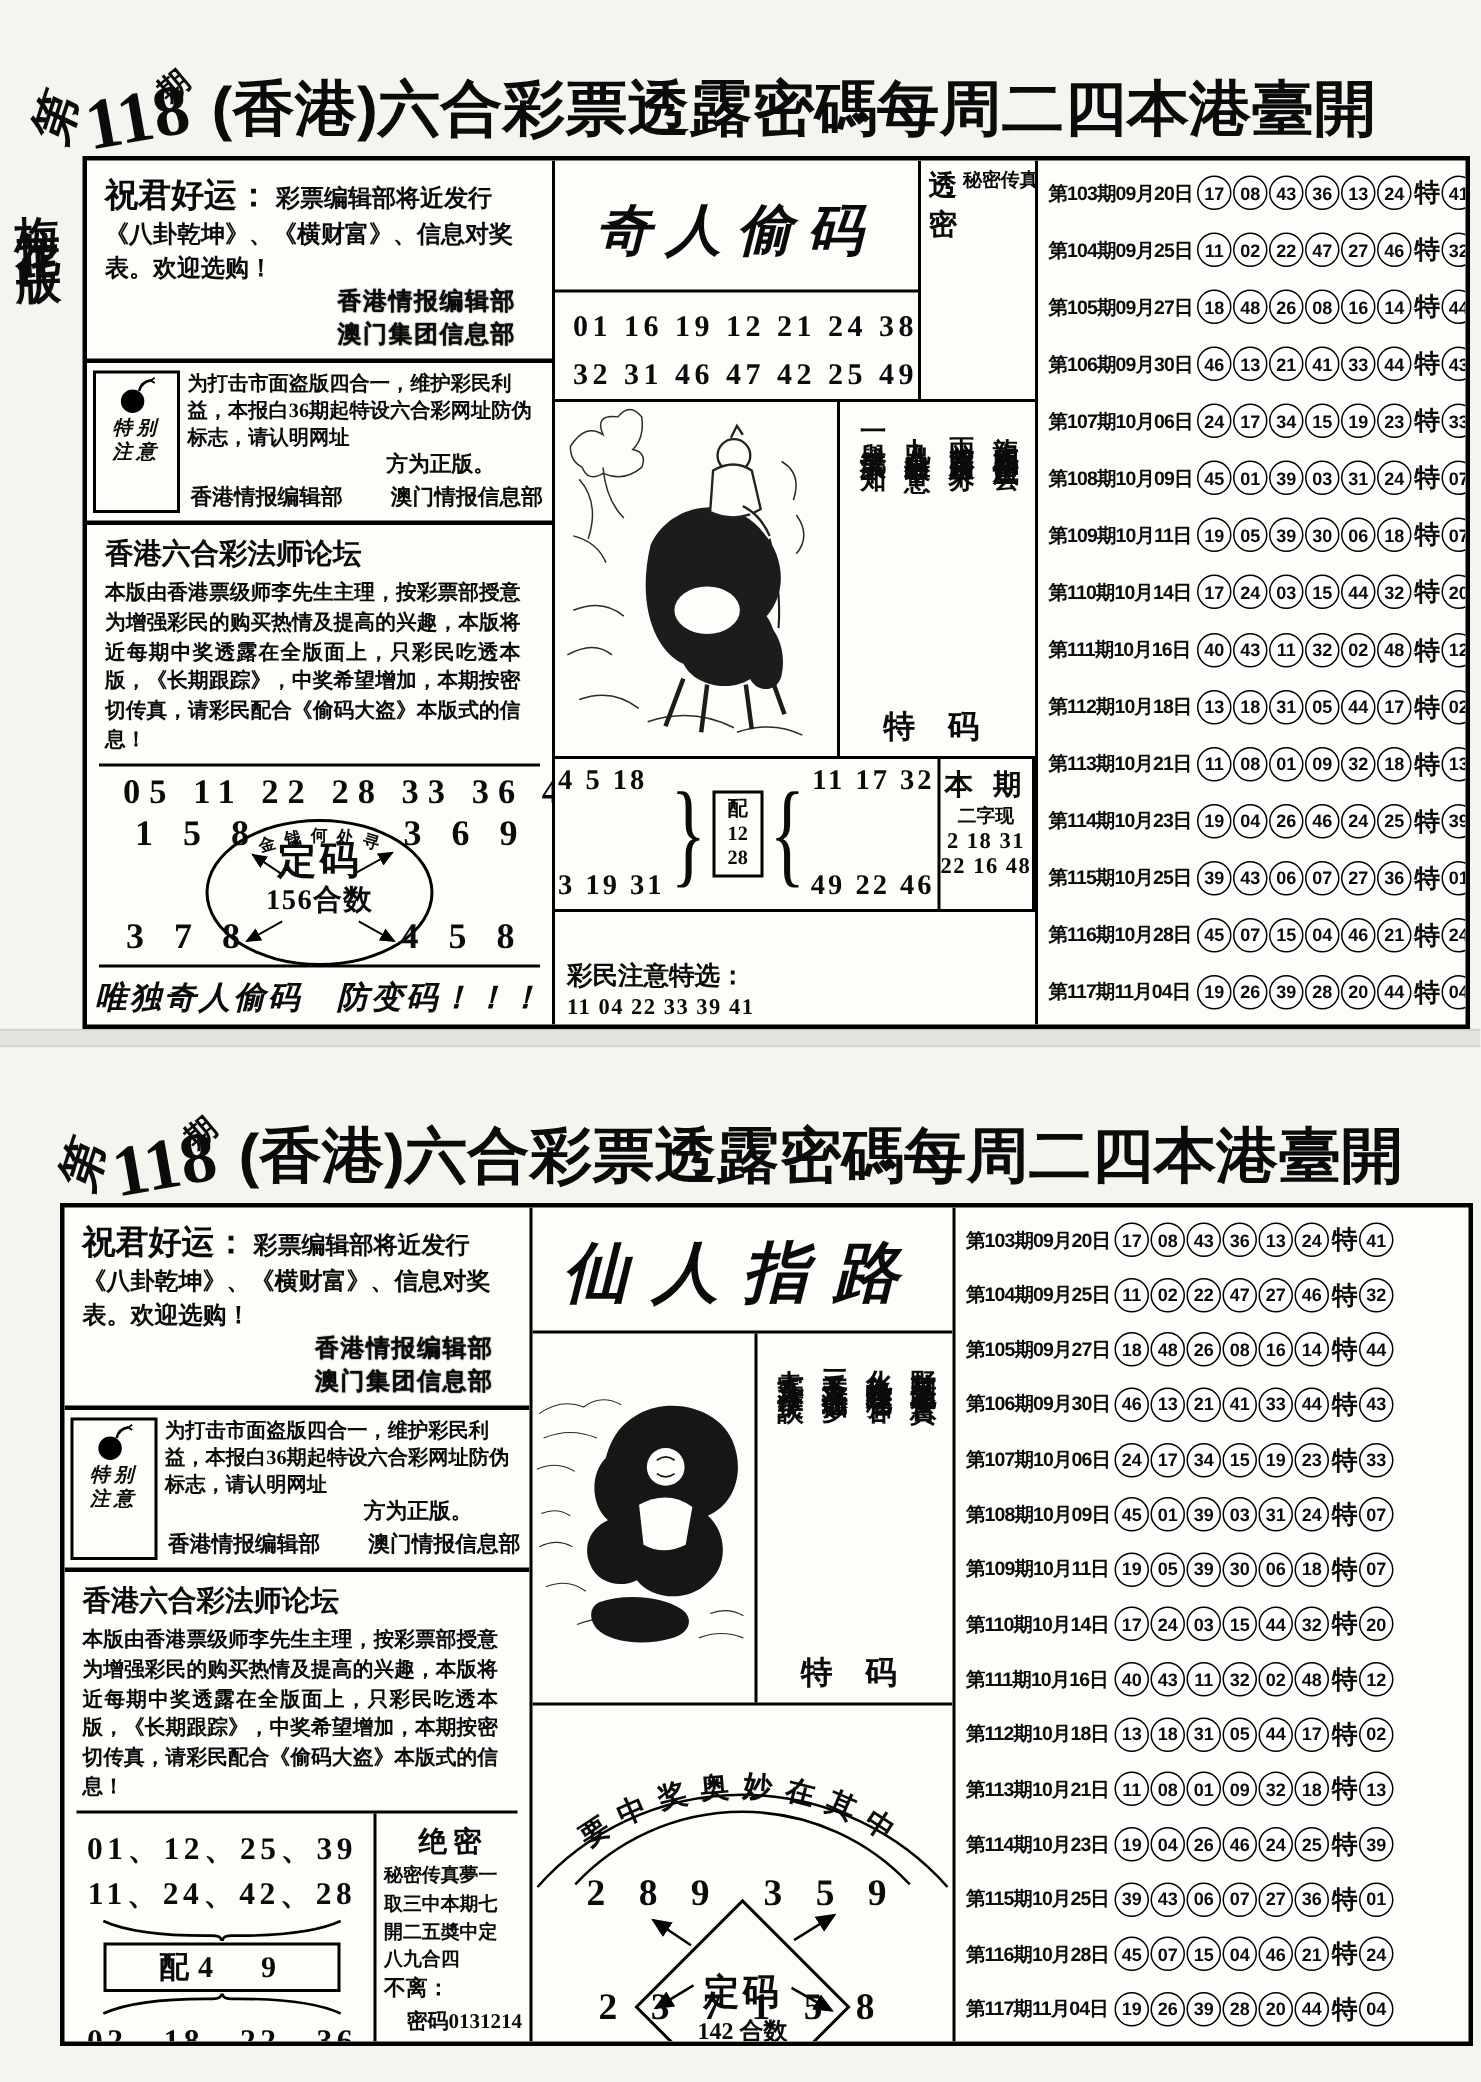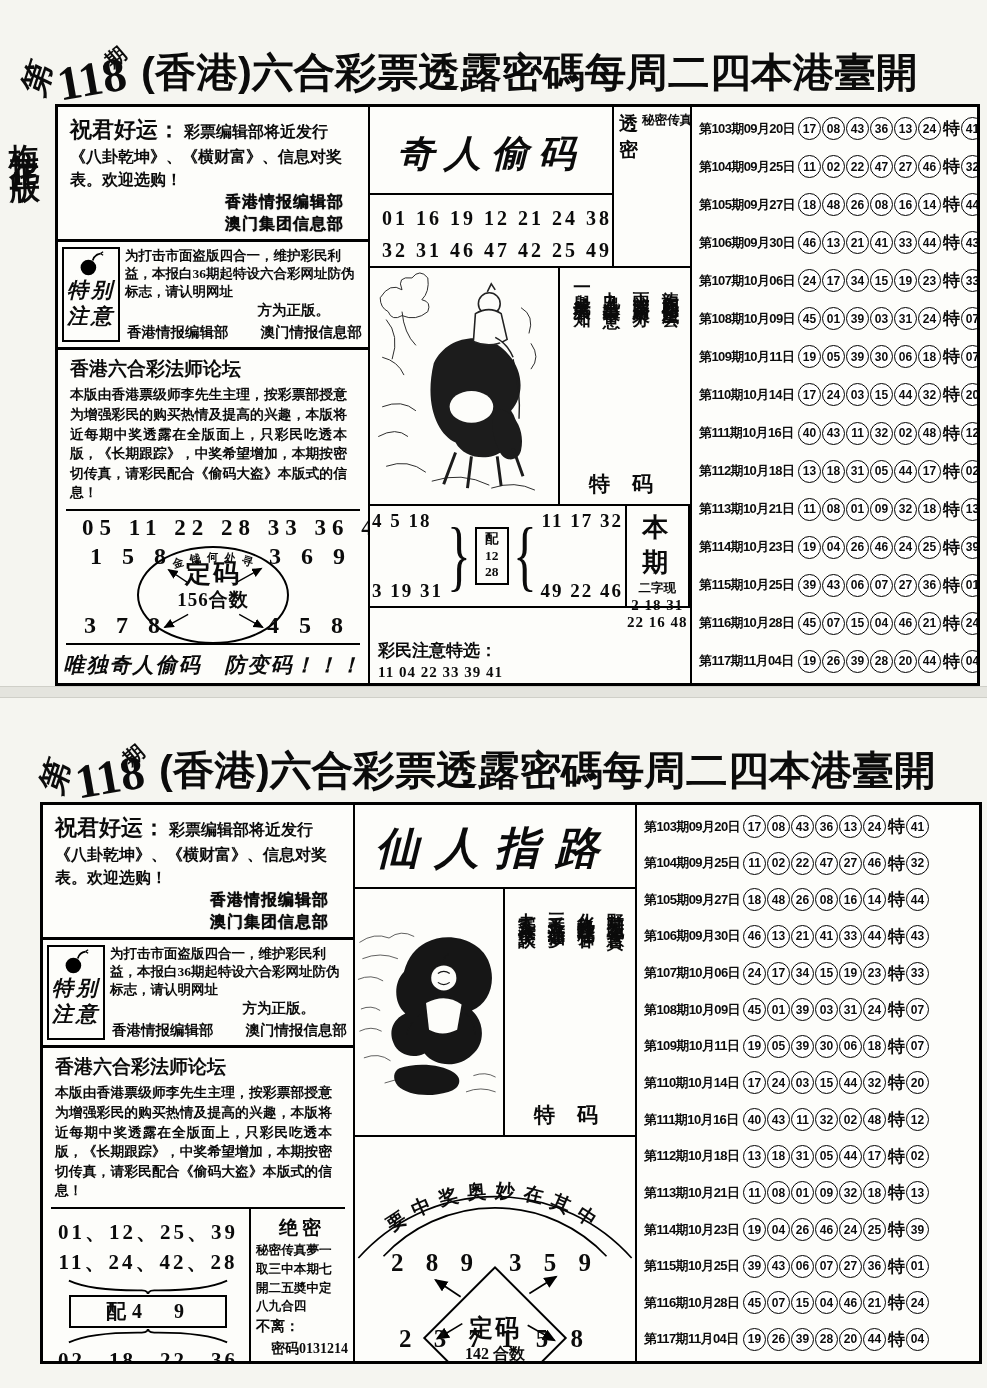--- a/index.html
+++ b/index.html
@@ -25,21 +25,21 @@
 .col-right{flex:1;overflow:hidden;}
 
 .greet{padding:8px 10px 4px 12px;}
 .g-lead{font-family:"Liberation Sans",sans-serif;font-weight:900;font-size:22px;}
 .g-body{font-size:16px;font-weight:600;line-height:1.45;display:inline;}
 .g-sig{display:block;text-align:right;font-weight:900;font-size:16px;letter-spacing:1px;padding-right:14px;line-height:1.35;text-shadow:0 0 1px #000;}
 
 .notice{border-top:3px solid #000;border-bottom:3px solid #000;display:flex;padding:5px 4px;gap:5px;}
 .n-cell{width:58px;border:2px solid #000;display:flex;flex-direction:column;align-items:center;padding:2px 0;}
 .n-cell .bomb{width:26px;height:26px;}
-.n-label{font-size:21px;font-weight:700;letter-spacing:3px;line-height:1.25;font-style:italic;}
+.n-label{font-size:13px;font-weight:700;letter-spacing:3px;line-height:1.25;font-style:italic;}
 .n-body{flex:1;font-size:13.5px;font-weight:600;line-height:1.35;}
 .n-line2{text-align:right;padding-right:34px;font-size:14.5px;font-weight:700;}
 .n-sigs{display:flex;justify-content:space-between;font-size:14.5px;font-weight:700;padding:2px 2px 0 2px;}
 
 .forum{padding:6px 21px 2px 12px;}
 .f-title{font-family:"Liberation Sans",sans-serif;font-weight:900;font-size:19px;margin-bottom:3px;}
 .f-body{font-size:13.8px;font-weight:600;line-height:1.42;text-align:justify;}
 .rule{border-top:2px solid #000;margin:4px 8px 0 8px;}
 .lucky-row{font-size:23px;font-weight:700;letter-spacing:6px;padding:4px 0 0 24px;white-space:nowrap;}
 
@@ -72,21 +72,21 @@
 .poem-panel{width:132px;border-left:2px solid #000;display:flex;flex-direction:column;padding:8px 2px 4px 2px;}
 .v-poem{flex:1;writing-mode:vertical-rl;text-orientation:upright;font-size:17.5px;font-weight:700;letter-spacing:3px;padding-top:2px;}
 .v-poem div{margin:0 5.5px;}
 .poem-label{text-align:center;font-family:"Liberation Sans",sans-serif;font-weight:900;font-size:21px;letter-spacing:8px;padding:4px 0 2px 0;}
 .rowC{display:flex;height:102px;border-bottom:2px solid #000;}
 .brk{flex:1;display:flex;align-items:center;padding:4px 2px;}
 .brk-col{height:92px;display:flex;flex-direction:column;justify-content:space-between;font-size:19px;font-weight:600;letter-spacing:2px;white-space:nowrap;}
 .brace{font-size:62px;font-weight:400;transform:scaleY(1.25) scaleX(0.8);line-height:1;margin:0 1px;}
 .pei-box{border:2px solid #000;width:34px;display:flex;flex-direction:column;align-items:center;font-size:13.5px;font-weight:700;line-height:1.25;padding:2px 0;}
 .minibox{width:70px;border-left:2px solid #000;text-align:center;padding-top:4px;}
-.mb-title{font-family:"Liberation Sans",sans-serif;font-weight:900;font-size:26px;letter-spacing:4px;text-align:center;}
+.mb-title{font-family:"Liberation Sans",sans-serif;font-weight:900;font-size:19px;letter-spacing:4px;text-align:center;}
 .mb-sub{font-size:12.5px;font-weight:600;}
 .mb-row{font-size:15px;font-weight:600;letter-spacing:1px;white-space:nowrap;}
 .minibox2{width:66px;border-left:2px solid #000;text-align:center;padding-top:4px;}
 .mb-gap{height:10px;}
 .rowD{flex:1;display:flex;}
 .songpoem{flex:1.05;border-right:2px solid #000;padding:3px 4px 2px 6px;}
 .sp-title{font-family:"Liberation Sans",sans-serif;font-weight:900;font-size:17px;}
 .sp-line{font-size:15px;font-weight:600;letter-spacing:1px;line-height:1.45;white-space:nowrap;}
 .pick{flex:1.3;padding:3px 2px 2px 8px;margin-top:28px;}
 

